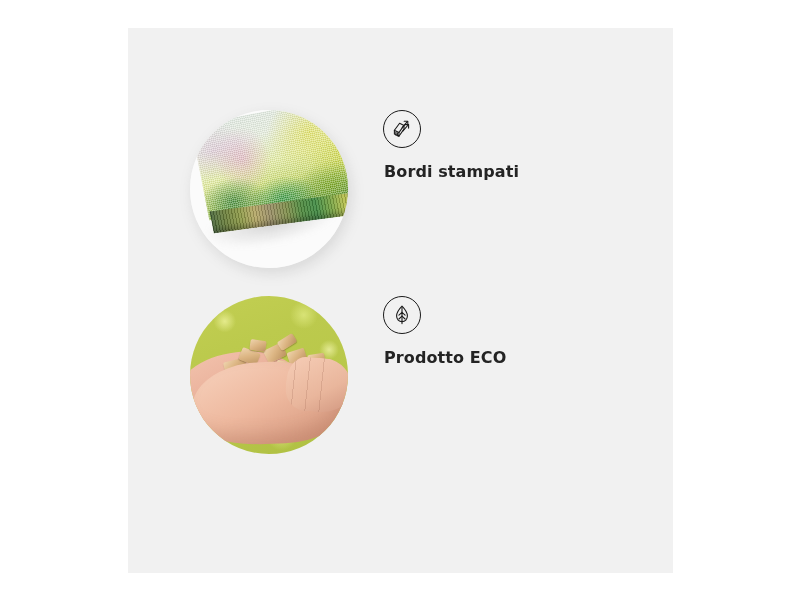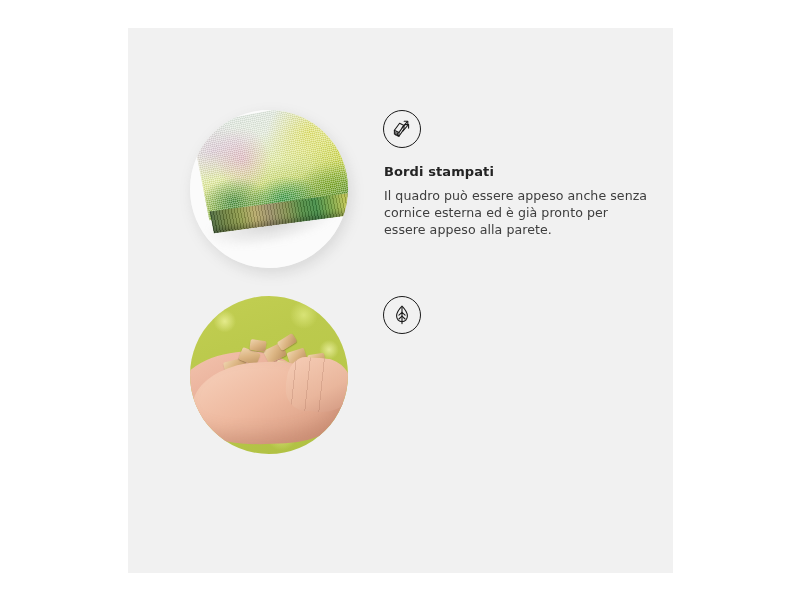--- a/index.html
+++ b/index.html
@@ -205,21 +205,21 @@
     height: 38px;
     border: 1.4px solid #1b1b1b;
     border-radius: 50%;
     display: flex;
     align-items: center;
     justify-content: center;
     box-sizing: border-box;
   }
   .feature-title {
     margin: 14px 0 5px 1px;
-    font-size: 13px;
+    font-size: 16px;
     line-height: 20px;
     color: #242424;
     font-weight: 600;
     letter-spacing: .1px;
   }
   .feature-body {
     margin: 0 0 0 1px;
     font-size: 12.6px;
     line-height: 17px;
     color: #3e3e3e;
@@ -252,21 +252,20 @@
             <path d="M4.4 13.3 L4.4 17.0 L8.9 19.3 L8.9 15.6"></path>
             <path d="M8.9 19.3 L14.0 12.1 L14.0 8.4"></path>
             <path d="M5.9 15.0 L5.9 18.0 M7.4 15.8 L7.4 18.7"></path>
             <path d="M12.2 10.6 L17.3 4.6"></path>
             <path d="M14.2 4.2 L17.8 4.2 L17.8 7.7"></path>
             <path d="M13.0 13.9 L18.1 8.0"></path>
             <path d="M15.0 7.6 L18.6 7.6 L18.6 11.1"></path>
           </svg>
         </div>
         <div class="feature-title">Bordi stampati</div>
-        <div class="feature-body">Il quadro può essere appeso anche senza cornice esterna ed è già pronto per essere appeso alla parete.</div>
       </div>
     </div>
 
     <div class="feature feature-2">
 
       <div class="circle-photo">
         <div class="photo-eco">
           <div class="hand-far"></div>
           <div class="chips">
             <i style="left:4px;  top:26px; width:22px; height:11px; transform:rotate(-14deg); border-radius:2px;"></i>
@@ -291,17 +290,18 @@
 
       <div class="feature-text">
         <div class="icon-badge">
           <svg width="24" height="24" viewBox="0 0 24 24" fill="none" stroke="#1b1b1b" stroke-width="1.1" stroke-linecap="round" stroke-linejoin="round">
             <path d="M12 3.2 C15.9 7.1 17.4 10.4 17.4 13.1 C17.4 16.3 15.0 18.6 12 18.6 C9.0 18.6 6.6 16.3 6.6 13.1 C6.6 10.4 8.1 7.1 12 3.2 Z"></path>
             <path d="M12 4.6 L12 20.6"></path>
             <path d="M12 9.4 L8.9 12.2 M12 9.4 L15.1 12.2"></path>
             <path d="M12 13.2 L8.9 16.0 M12 13.2 L15.1 16.0"></path>
           </svg>
         </div>
+        <div class="feature-title">Prodotto ECO</div>
       </div>
     </div>
 
   </div>
 </div>
 
 </body></html>

